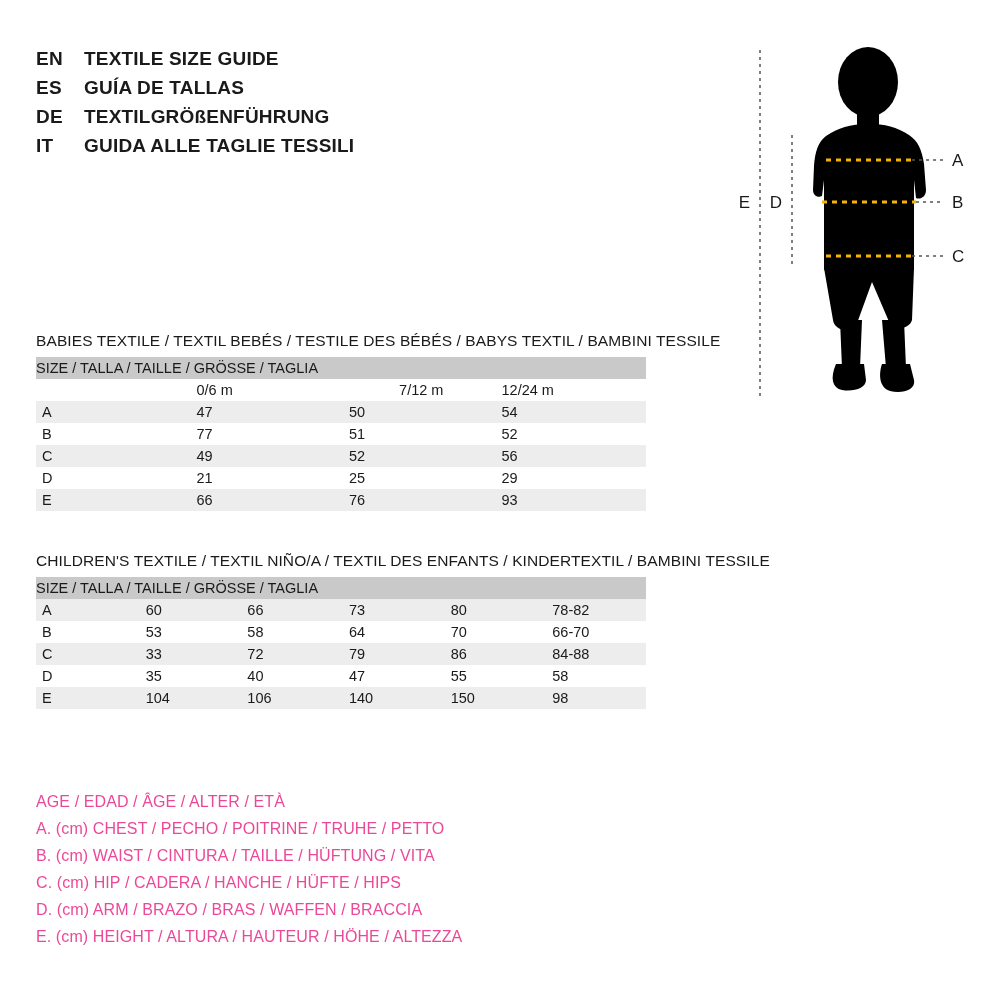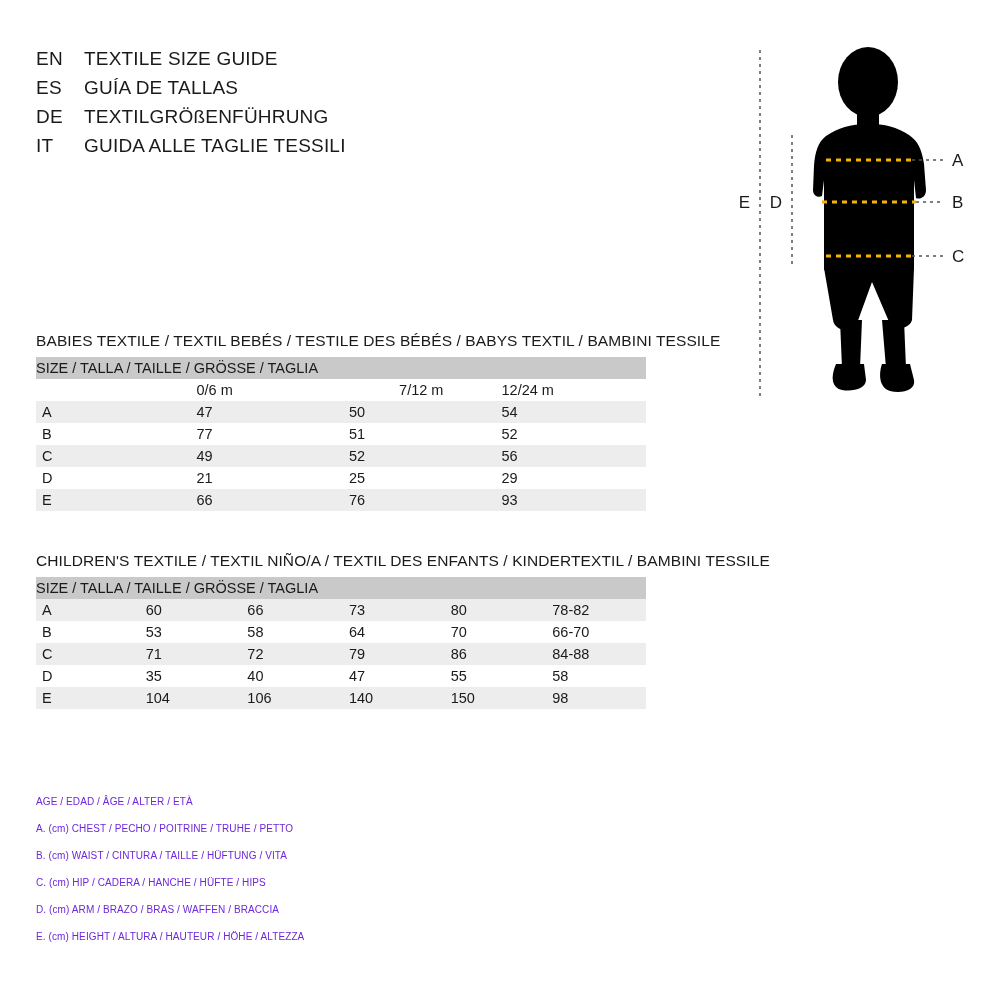--- a/index.html
+++ b/index.html
@@ -20,20 +20,21 @@
   .lang-block {
     position: absolute;
     left: 36px;
     top: 48px;
     width: 540px;
   }
   .lang-row {
     display: flex;
     align-items: center;
     margin-bottom: 7px;
+    font-weight: bold;
   }
   .lang-code {
     width: 48px;
     font-size: 19px;
     letter-spacing: 0.3px;
     color: #1a1a1a;
   }
   .lang-text {
     font-size: 19px;
     letter-spacing: 0.2px;
@@ -101,23 +102,23 @@
   .children .c5 { width: 112px; }
 
   
   .legend {
     position: absolute;
     left: 36px;
     top: 788px;
     width: 600px;
   }
   .legend-line {
-    font-size: 10px;
+    font-size: 16px;
     line-height: 27px;
-    color: #6d28d9;
+    color: #ec4899;
     white-space: nowrap;
     letter-spacing: 0.1px;
   }
 </style>
 </head>
 <body>
 
 <div class="lang-block">
   <div class="lang-row">
     <span class="lang-code">EN</span>
@@ -256,21 +257,21 @@
     <tr class="row-plain">
       <td class="col-label">B</td>
       <td class="cell">53</td>
       <td class="cell">58</td>
       <td class="cell">64</td>
       <td class="cell">70</td>
       <td class="cell">66-70</td>
     </tr>
     <tr class="row-shade">
       <td class="col-label">C</td>
-      <td class="cell">71</td>
+      <td class="cell">33</td>
       <td class="cell">72</td>
       <td class="cell">79</td>
       <td class="cell">86</td>
       <td class="cell">84-88</td>
     </tr>
     <tr class="row-plain">
       <td class="col-label">D</td>
       <td class="cell">35</td>
       <td class="cell">40</td>
       <td class="cell">47</td>

